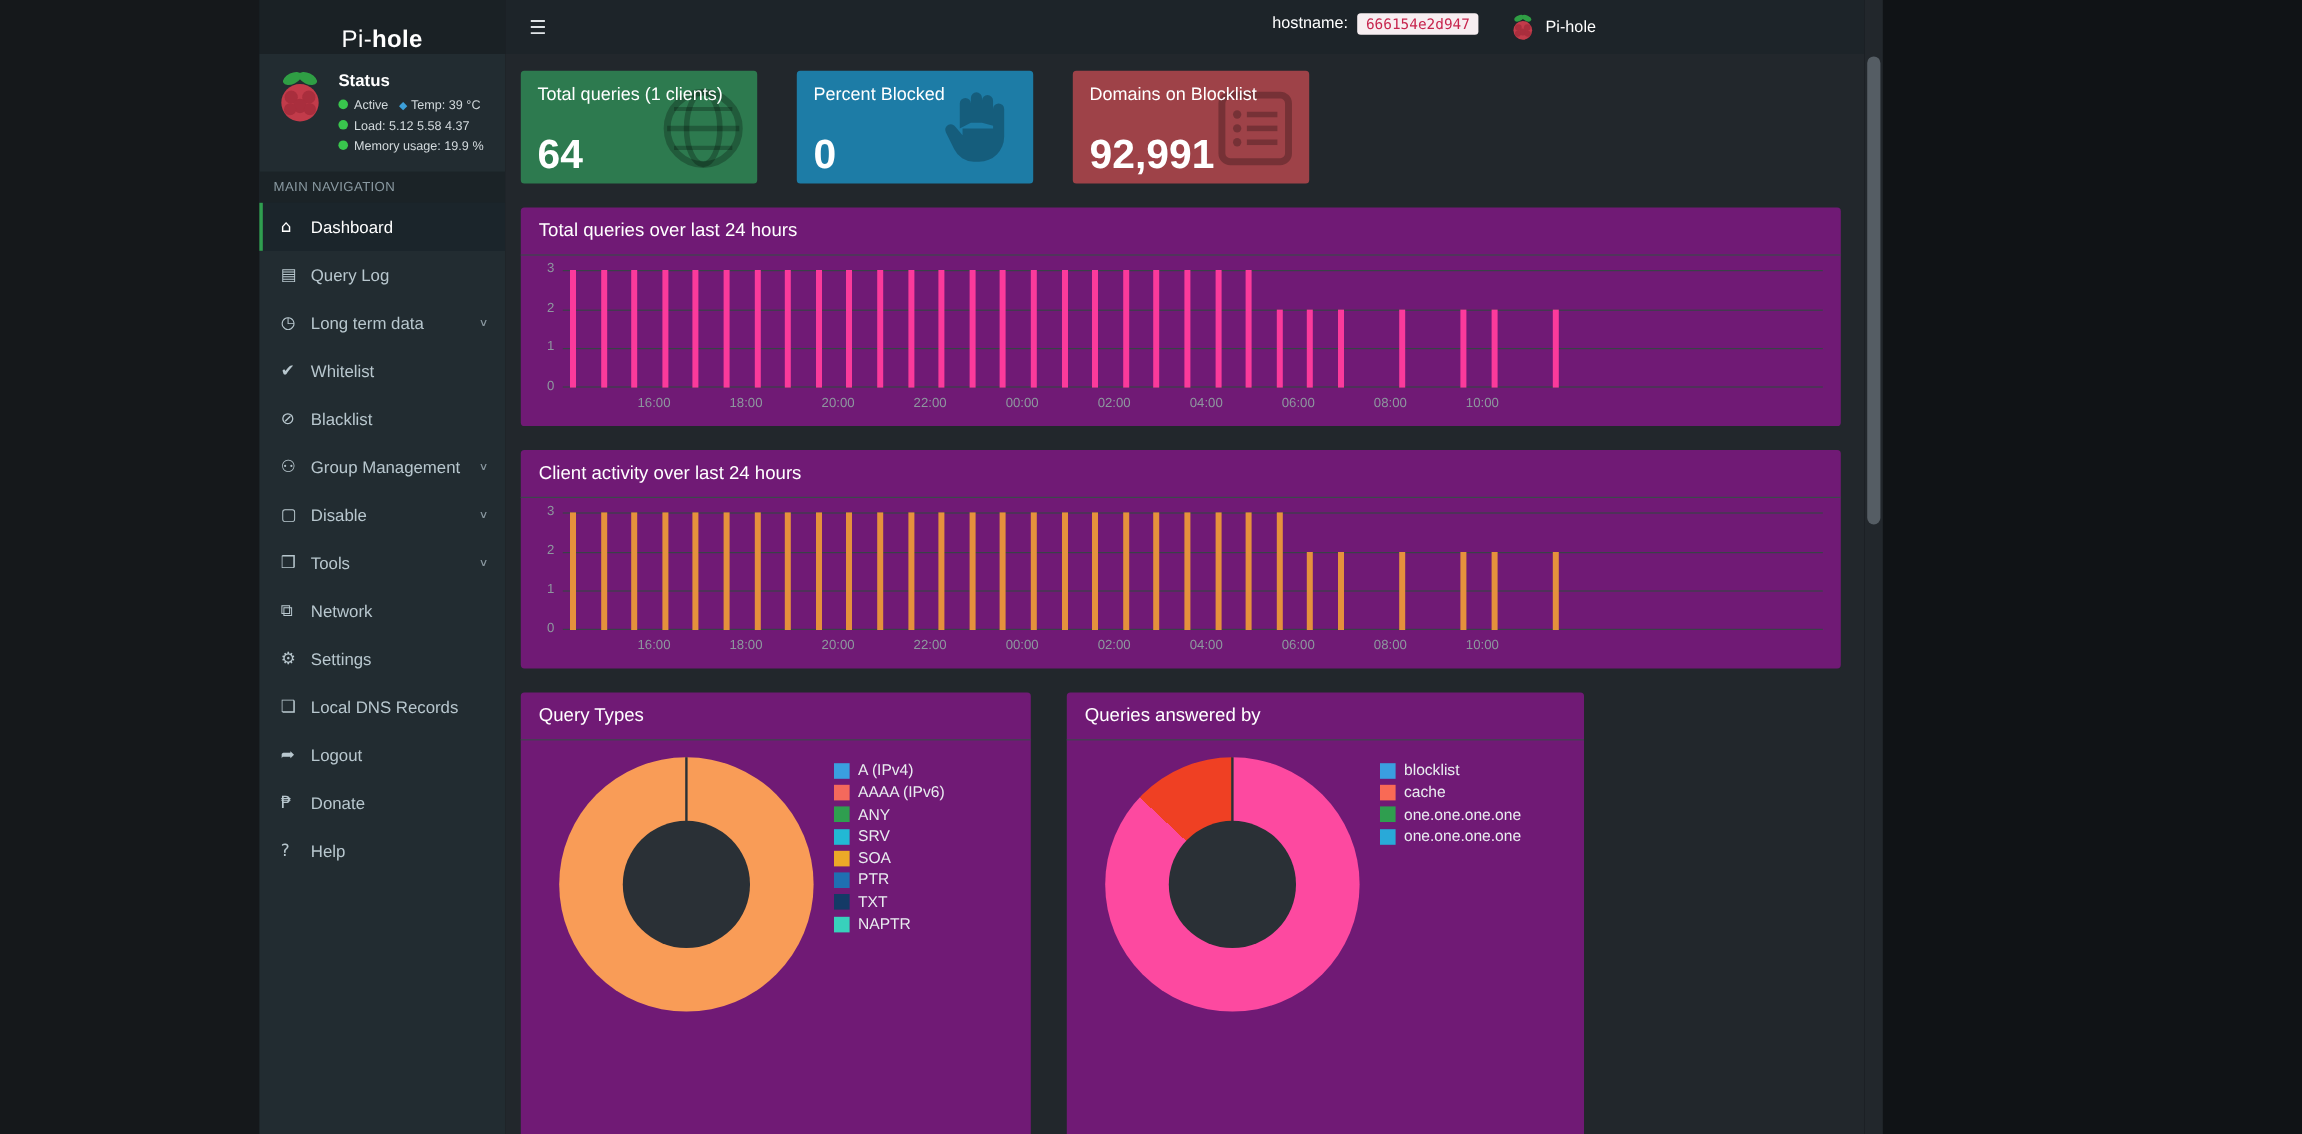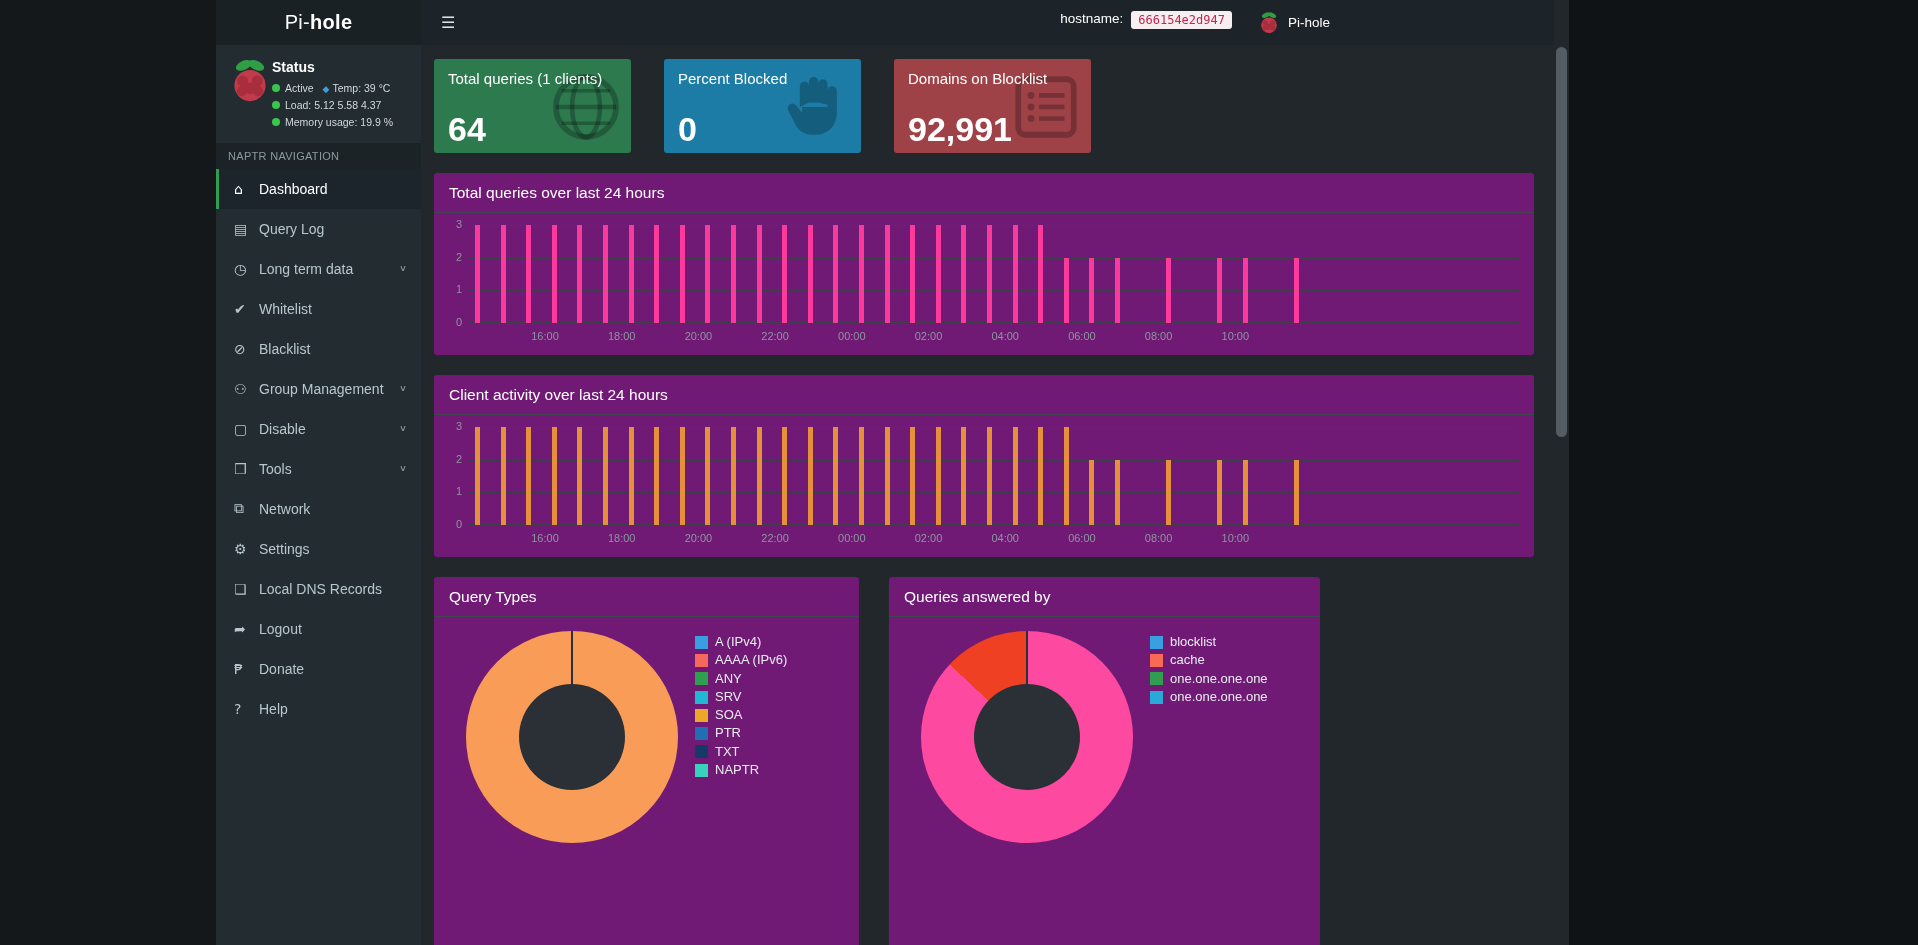--- a/index.html
+++ b/index.html
@@ -2,29 +2,29 @@
 <html><head>
 <meta charset="utf-8">
 <style>
   *{box-sizing:border-box;margin:0;padding:0}
   html,body{background:#101316}
   body{font-family:"Liberation Sans",sans-serif}
   .screen{width:1918px;height:945px;display:flex;overflow:hidden;background:#15181b}
   .filler-left{width:216px;background:#15181b;flex-shrink:0}
   .app{width:1338px;display:flex;flex-direction:column;flex-shrink:0}
   .topbar{height:45px;display:flex;flex-shrink:0}
-  .logo{width:205px;background:#1a2125;color:#fff;font-size:20px;display:flex;align-items:center;justify-content:center;letter-spacing:.3px;flex-shrink:0}
+  .logo{width:205px;background:#1a2125;color:#fff;font-size:20px;display:flex;align-items:flex-end;justify-content:center;letter-spacing:.3px;flex-shrink:0}
   .topbar-main{flex:1;background:#1d2429;position:relative;display:flex;align-items:center}
   .hamburger{color:#dfe3e6;font-size:16px;margin-left:20px;cursor:pointer;font-family:"DejaVu Sans",sans-serif}
   .topbar-right{position:absolute;right:224px;display:flex;align-items:flex-start;color:#fff;font-size:13.5px}
   .hostname-code{font-family:"DejaVu Sans Mono",monospace;font-size:12px;color:#c7254e;background:#f7eef1;padding:2px 7px;border-radius:3px;margin-left:8px}
   .brand{display:flex;align-items:center;gap:8px;margin-left:26px;color:#fff;cursor:pointer}
   .main-body{flex:1;display:flex;overflow:hidden}
   .sidebar{width:205px;background:#222c31;flex-shrink:0;color:#b8c7ce}
-  .status-block{display:flex;padding:11px 8px 12px 12px;}
+  .status-block{display:flex;padding:11px 8px 12px 12px;gap:10px}
   .status-info{font-size:10.5px;color:#d2d9dc;line-height:1.6;white-space:nowrap}
   .status-title{font-size:14px;color:#fff;font-weight:bold;margin-bottom:2px}
   .dot{display:inline-block;width:8px;height:8px;border-radius:50%;background:#39c64d;margin-right:5px}
   .temp-icon{color:#3c9fd9;margin:0 3px 0 9px;font-size:9px;font-family:"DejaVu Sans",sans-serif}
   .nav-header{background:#1b2327;color:#8a9aa2;font-size:11px;padding:7px 12px;letter-spacing:.3px}
   .nav-item{display:flex;align-items:center;height:40px;padding:0 14px 0 15px;font-size:14px;cursor:pointer;border-left:3px solid transparent;color:#b8c7ce}
   .nav-item.active{background:#1b252b;color:#fff;border-left-color:#2f9e4f}
   .nav-icon{width:25px;font-size:14px;flex-shrink:0;font-family:"DejaVu Sans",sans-serif}
   .chev{margin-left:auto;font-size:11px;color:#8a98a0;transform:scaleY(.8)}
   .content{flex:1;background:#22272c;padding:14px 20px 0 13px;overflow:hidden}
@@ -112,21 +112,21 @@
               <span class="dot"></span><span>Active</span><span class="temp-icon">◆</span><span>Temp:</span> <span>39 °C</span>
             </div>
             <div>
               <span class="dot"></span><span>Load:</span> <span>5.12  5.58  4.37</span>
             </div>
             <div>
               <span class="dot"></span><span>Memory usage:</span> <span>19.9 %</span>
             </div>
           </div>
         </div>
-        <div class="nav-header">NAPTR NAVIGATION</div>
+        <div class="nav-header">MAIN NAVIGATION</div>
         <nav>
             <div class="nav-item active">
               <span class="nav-icon">⌂</span>
               <span>Dashboard</span>
             </div>
             <div class="nav-item">
               <span class="nav-icon">▤</span>
               <span>Query Log</span>
             </div>
             <div class="nav-item">

